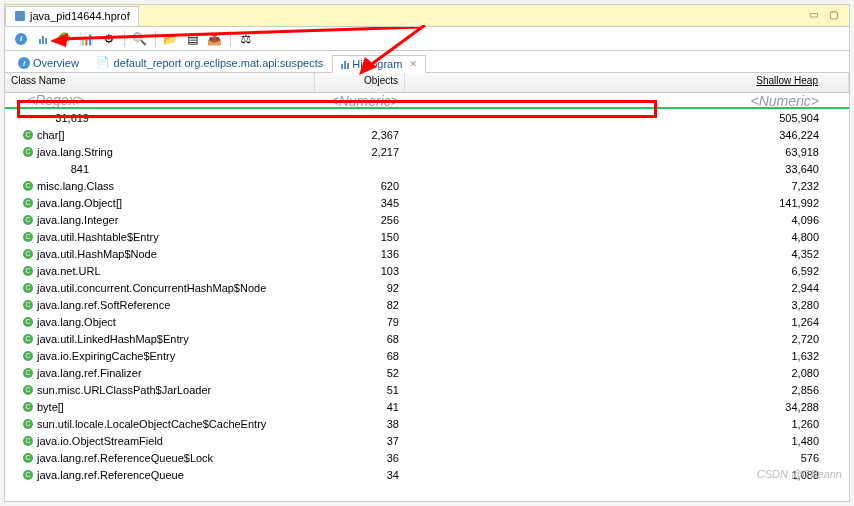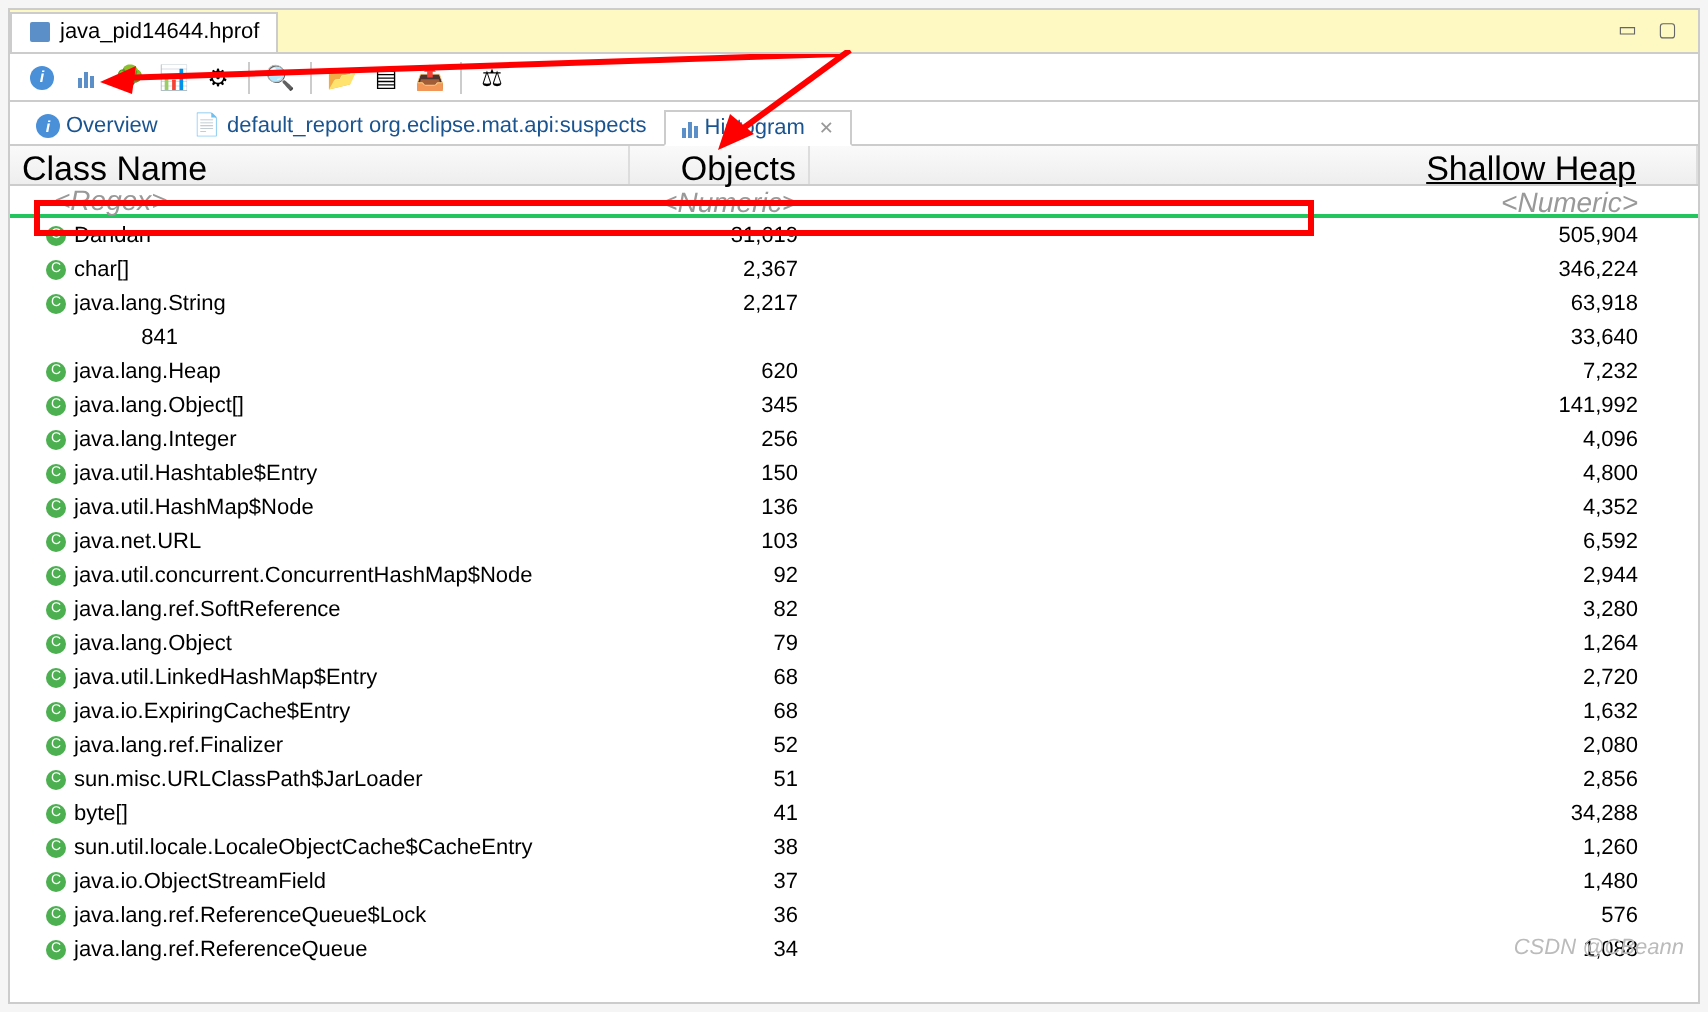--- a/index.html
+++ b/index.html
@@ -10,21 +10,21 @@
 .file-icon { width: 12px; height: 12px; display: inline-flex; }
 .win-icons { margin-left: auto; display: flex; gap: 6px; padding-right: 6px; }
 .win-icon { width: 14px; height: 14px; font-size: 10px; color: #666; cursor: pointer; }
 .toolbar { height: 24px; border-bottom: 1px solid #ccc; display: flex; align-items: center; padding: 0 6px; gap: 2px; position: relative; }
 .tb-btn { width: 20px; height: 20px; display: inline-flex; align-items: center; justify-content: center; font-size: 12px; cursor: pointer; }
 .tb-sep { width: 1px; height: 16px; background: #ccc; margin: 0 3px; }
 .sub-tabs { height: 22px; border-bottom: 1px solid #ccc; display: flex; align-items: flex-end; padding-left: 4px; }
 .sub-tab { display: flex; align-items: center; padding: 2px 8px; font-size: 11px; border: 1px solid transparent; gap: 3px; cursor: pointer; color: #1a5490; }
 .sub-tab.active { background: #fff; border: 1px solid #ccc; border-bottom: 1px solid #fff; position: relative; top: 1px; }
 .sub-tab .close { color: #999; font-size: 9px; margin-left: 4px; }
-.grid-header { height: 20px; background: linear-gradient(#fafafa, #eee); border-bottom: 1px solid #ccc; display: flex; font-size: 17px; }
+.grid-header { height: 20px; background: linear-gradient(#fafafa, #eee); border-bottom: 1px solid #ccc; display: flex; font-size: 10px; }
 .gh-cell { padding: 2px 6px; border-right: 1px solid #ddd; }
 .gh-class { flex: 0 0 310px; }
 .gh-obj { flex: 0 0 90px; text-align: right; }
 .gh-heap { flex: 1; text-align: right; padding-right: 30px; text-decoration: underline; }
 .filter-row { height: 16px; display: flex; font-size: 14px; color: #999; font-style: italic; border-bottom: 2px solid #22c55e; }
 .grid-body { overflow-y: auto; height: 388px; }
 .row { height: 17px; display: flex; font-size: 11px; align-items: center; }
 .row:nth-child(odd) { background: #fff; }
 .cell-class { flex: 0 0 310px; padding-left: 18px; display: flex; align-items: center; gap: 4px; }
 .cell-obj { flex: 0 0 90px; text-align: right; padding-right: 6px; }
@@ -110,24 +110,20 @@
   <div class="filter-row">
     <div class="cell-class" style="padding-left:22px">
         <span>&lt;Regex&gt;</span>
       </div>
     <div class="cell-obj">&lt;Numeric&gt;</div>
     <div class="cell-heap">&lt;Numeric&gt;</div>
   </div>
 
   <div class="grid-body" id="grid-body">
       <div class="row">
-        <div class="cell-class">
-          <span class="cls-icon">C</span>
-          <span>Dandan</span>
-        </div>
         <div class="cell-obj">31,619</div>
         <div class="cell-heap">505,904</div>
       </div>
       <div class="row">
         <div class="cell-class">
           <span class="cls-icon">C</span>
           <span>char[]</span>
         </div>
         <div class="cell-obj">2,367</div>
         <div class="cell-heap">346,224</div>
@@ -140,21 +136,21 @@
         <div class="cell-obj">2,217</div>
         <div class="cell-heap">63,918</div>
       </div>
       <div class="row">
         <div class="cell-obj">841</div>
         <div class="cell-heap">33,640</div>
       </div>
       <div class="row">
         <div class="cell-class">
           <span class="cls-icon">C</span>
-          <span>java.lang.Heap</span>
+          <span>misc.lang.Class</span>
         </div>
         <div class="cell-obj">620</div>
         <div class="cell-heap">7,232</div>
       </div>
       <div class="row">
         <div class="cell-class">
           <span class="cls-icon">C</span>
           <span>java.lang.Object[]</span>
         </div>
         <div class="cell-obj">345</div>

